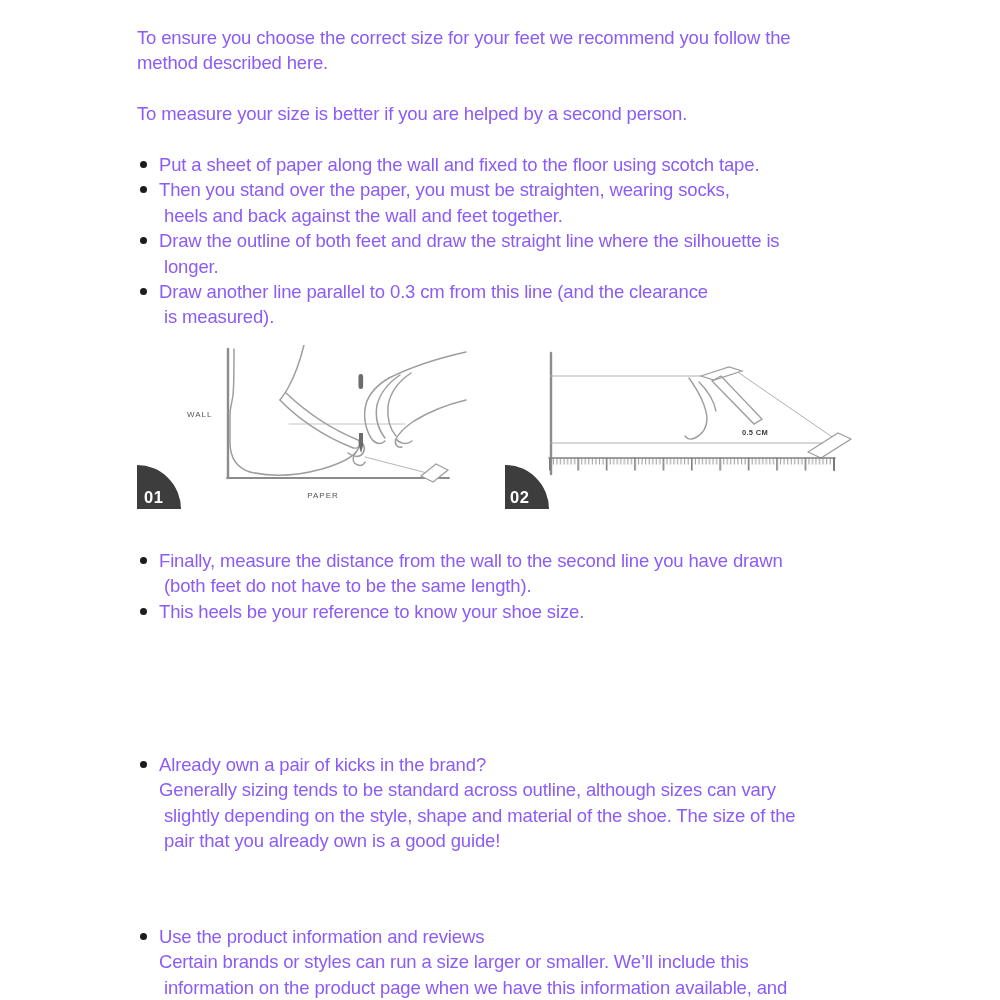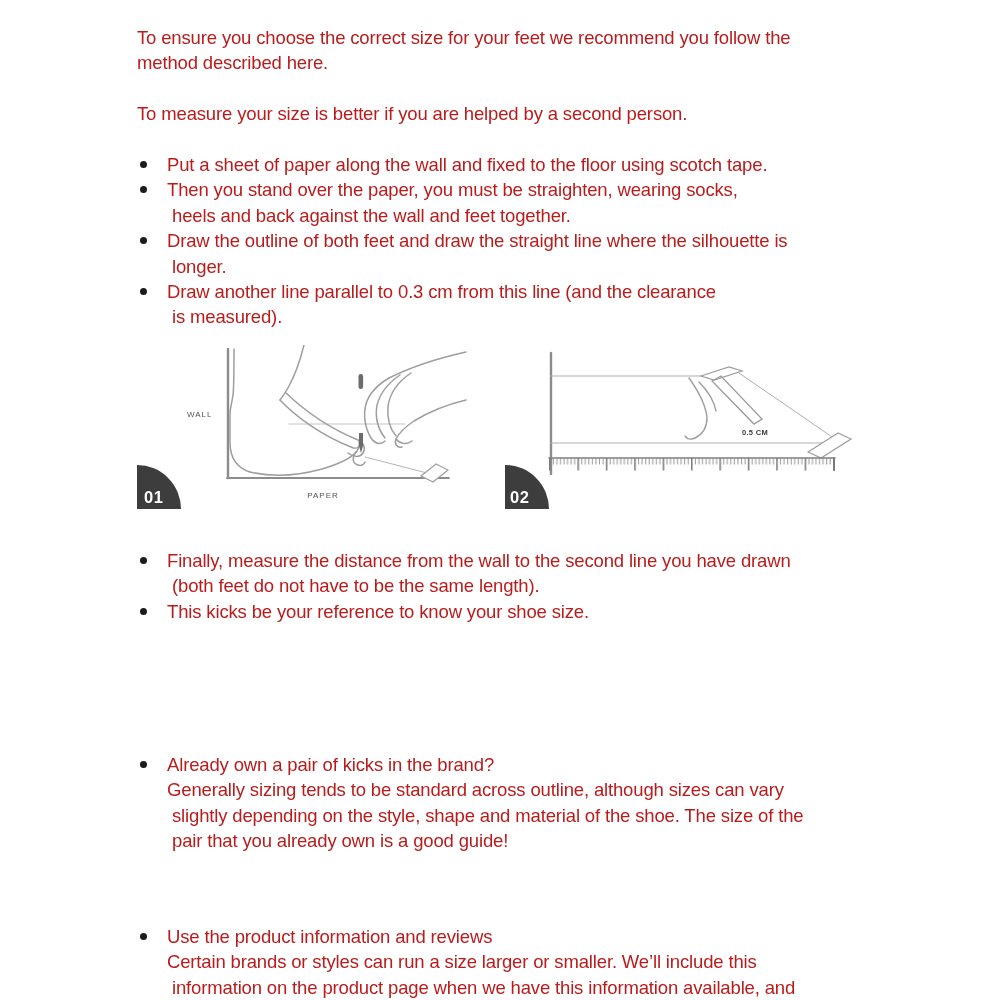--- a/index.html
+++ b/index.html
@@ -1,21 +1,21 @@
 <!DOCTYPE html>
 <html><head>
 <meta charset="utf-8">
 <style>
   html,body{margin:0;padding:0;background:#fff;}
   .page{
     position:relative;
     width:1000px;height:1000px;
     background:#fff;
     font-family:"Liberation Sans","DejaVu Sans",sans-serif;
-    color:#b91c1c;
+    color:#8b5cf6;
     overflow:hidden;
   }
   .tblock{
     position:absolute;
     left:137px;
     width:860px;
     font-size:18.5px;
     line-height:25.4px;
     letter-spacing:-0.15px;
     white-space:pre-wrap;
@@ -32,21 +32,21 @@
     align-items:flex-start;
   }
   .dot{
     flex:0 0 7px;
     width:7px;height:7px;
     margin:9px 0 0 3px;
     border-radius:50%;
     background:#1c1c1c;
   }
   .btext{
-    margin-left:20px;
+    margin-left:12px;
     font-size:18.5px;
     line-height:25.4px;
     letter-spacing:-0.15px;
     white-space:pre-wrap;
   }
   .fig{
     position:absolute;
     top:343px;
     height:168px;
   }
@@ -192,21 +192,21 @@
   </div>
 
   <ul class="blist" style="top:548px">
     <li>
       <span class="dot"></span>
       <span class="btext">Finally, measure the distance from the wall to the second line you have drawn
  (both feet do not have to be the same length).</span>
     </li>
     <li>
       <span class="dot"></span>
-      <span class="btext">This kicks be your reference to know your shoe size.</span>
+      <span class="btext">This heels be your reference to know your shoe size.</span>
     </li>
   </ul>
 
 
   <ul class="blist" style="top:752px">
     <li>
       <span class="dot"></span>
       <span class="btext">Already own a pair of kicks in the brand?
 Generally sizing tends to be standard across outline, although sizes can vary
  slightly depending on the style, shape and material of the shoe. The size of the

